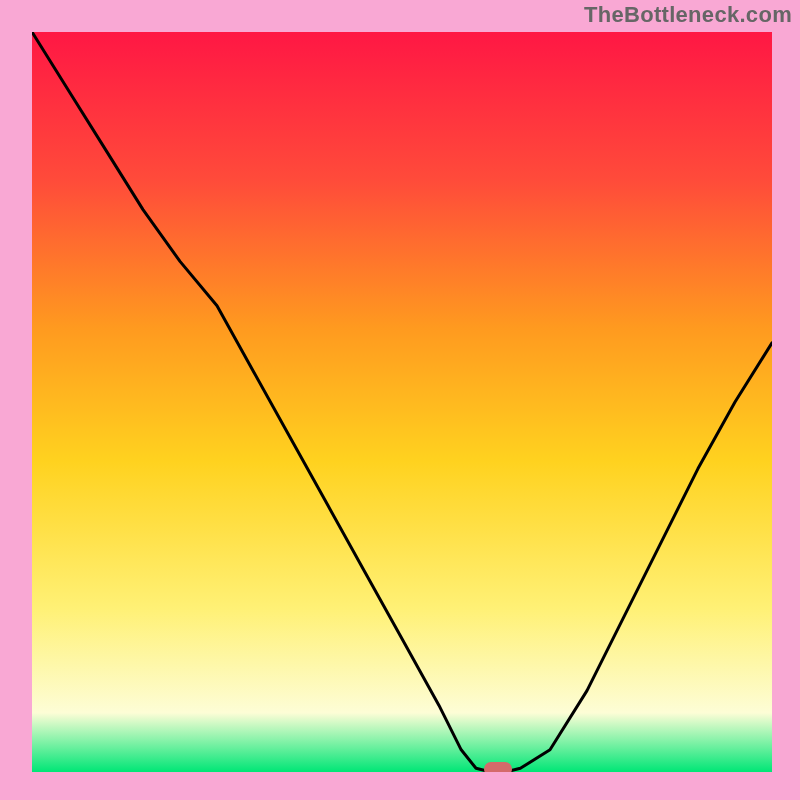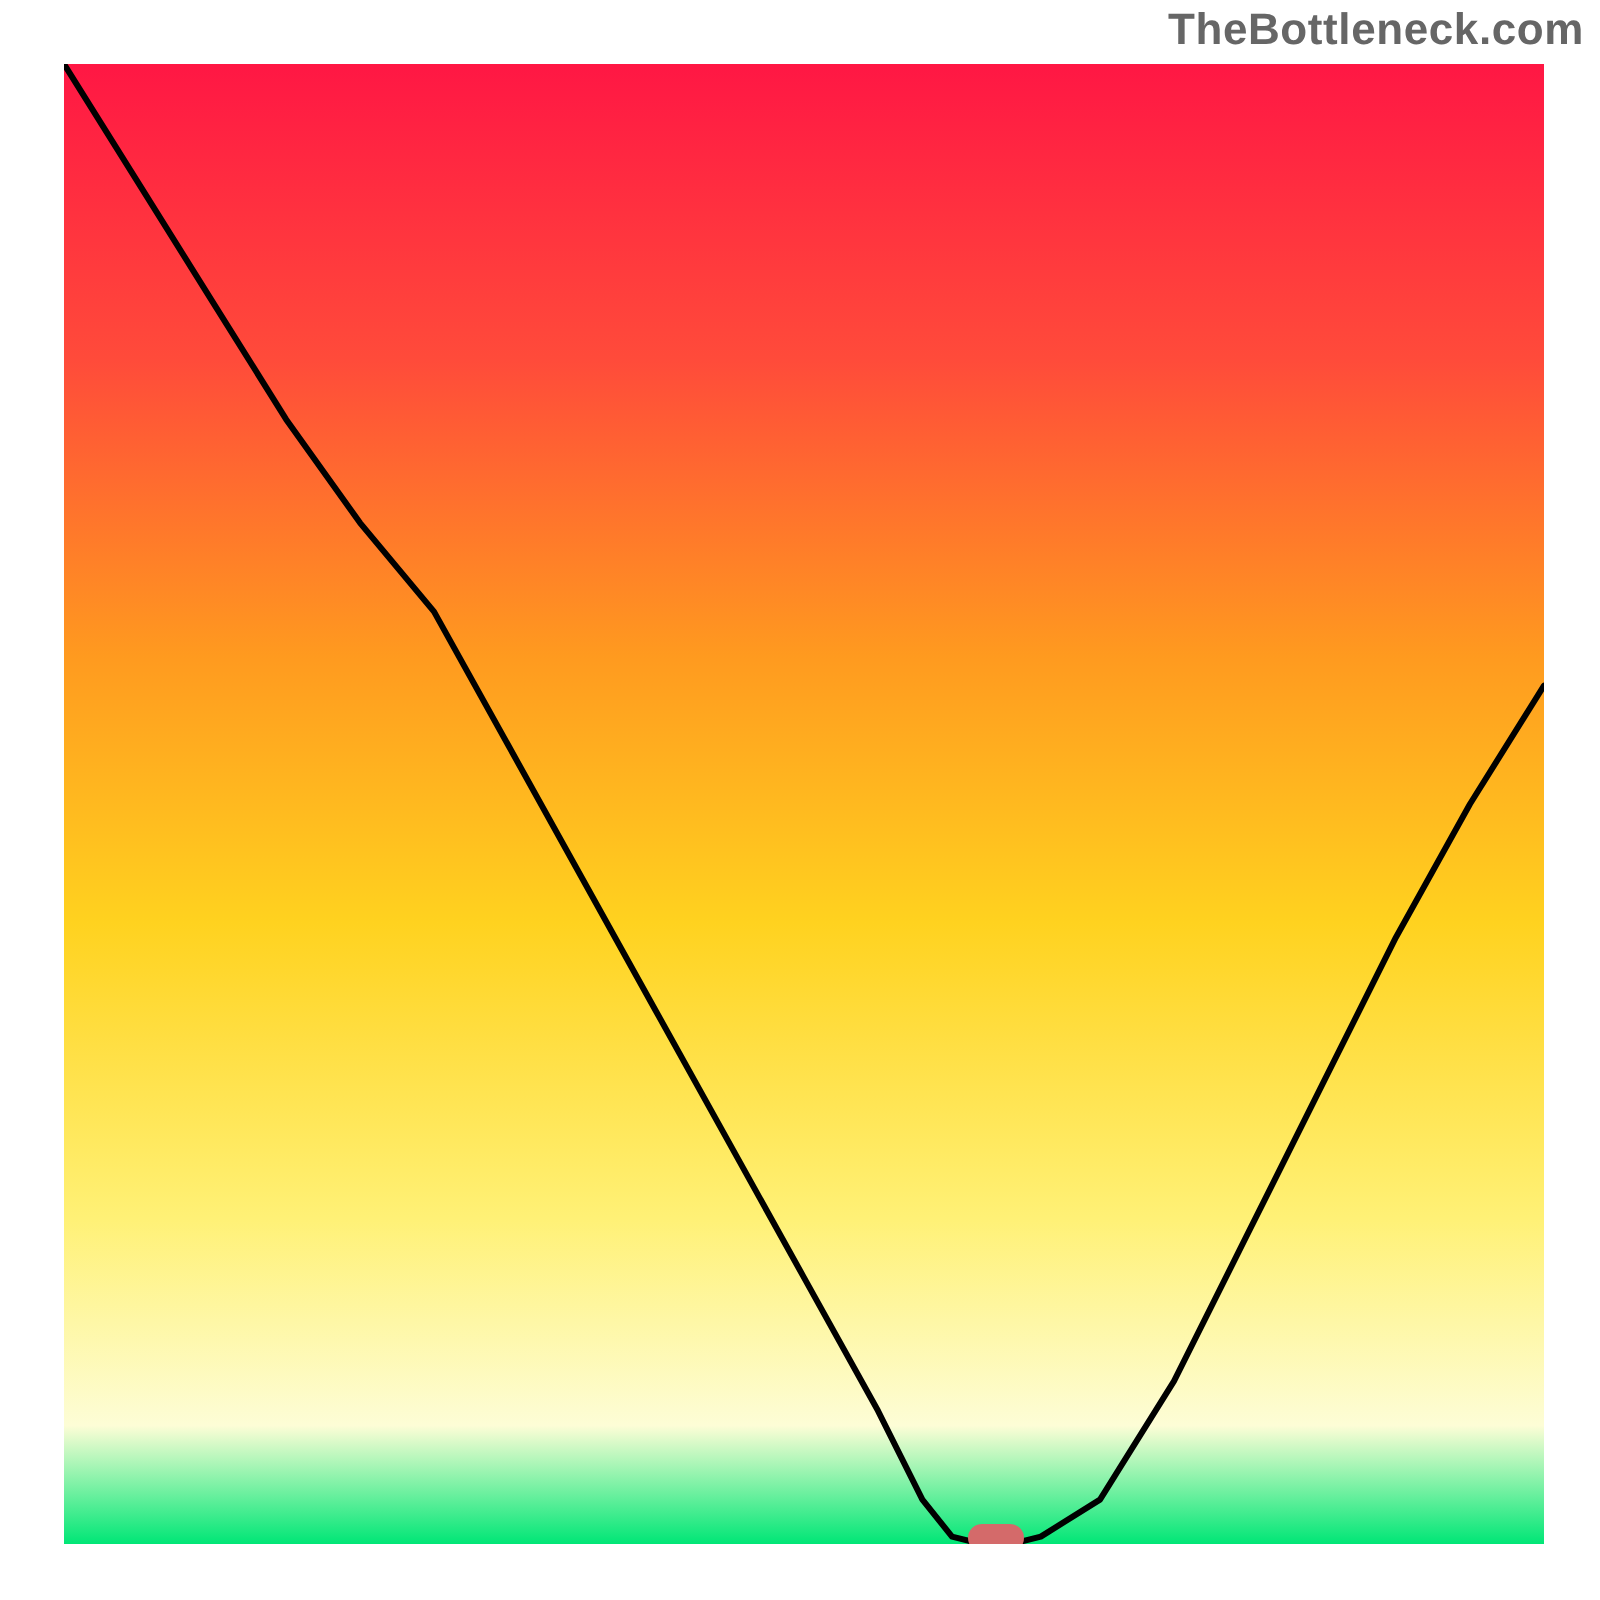--- a/index.html
+++ b/index.html
@@ -7,21 +7,21 @@
     padding: 0;
     width: 800px;
     height: 800px;
     background: #000;
     font-family: Arial, Helvetica, sans-serif;
   }
   .canvas {
     position: relative;
     width: 800px;
     height: 800px;
-    background: #ffffff;
+    background: #f9a8d4;
   }
   .watermark {
     position: absolute;
     top: 2px;
     right: 8px;
     color: #666;
     font-size: 22px;
     font-weight: bold;
     letter-spacing: 0.3px;
     z-index: 10;

